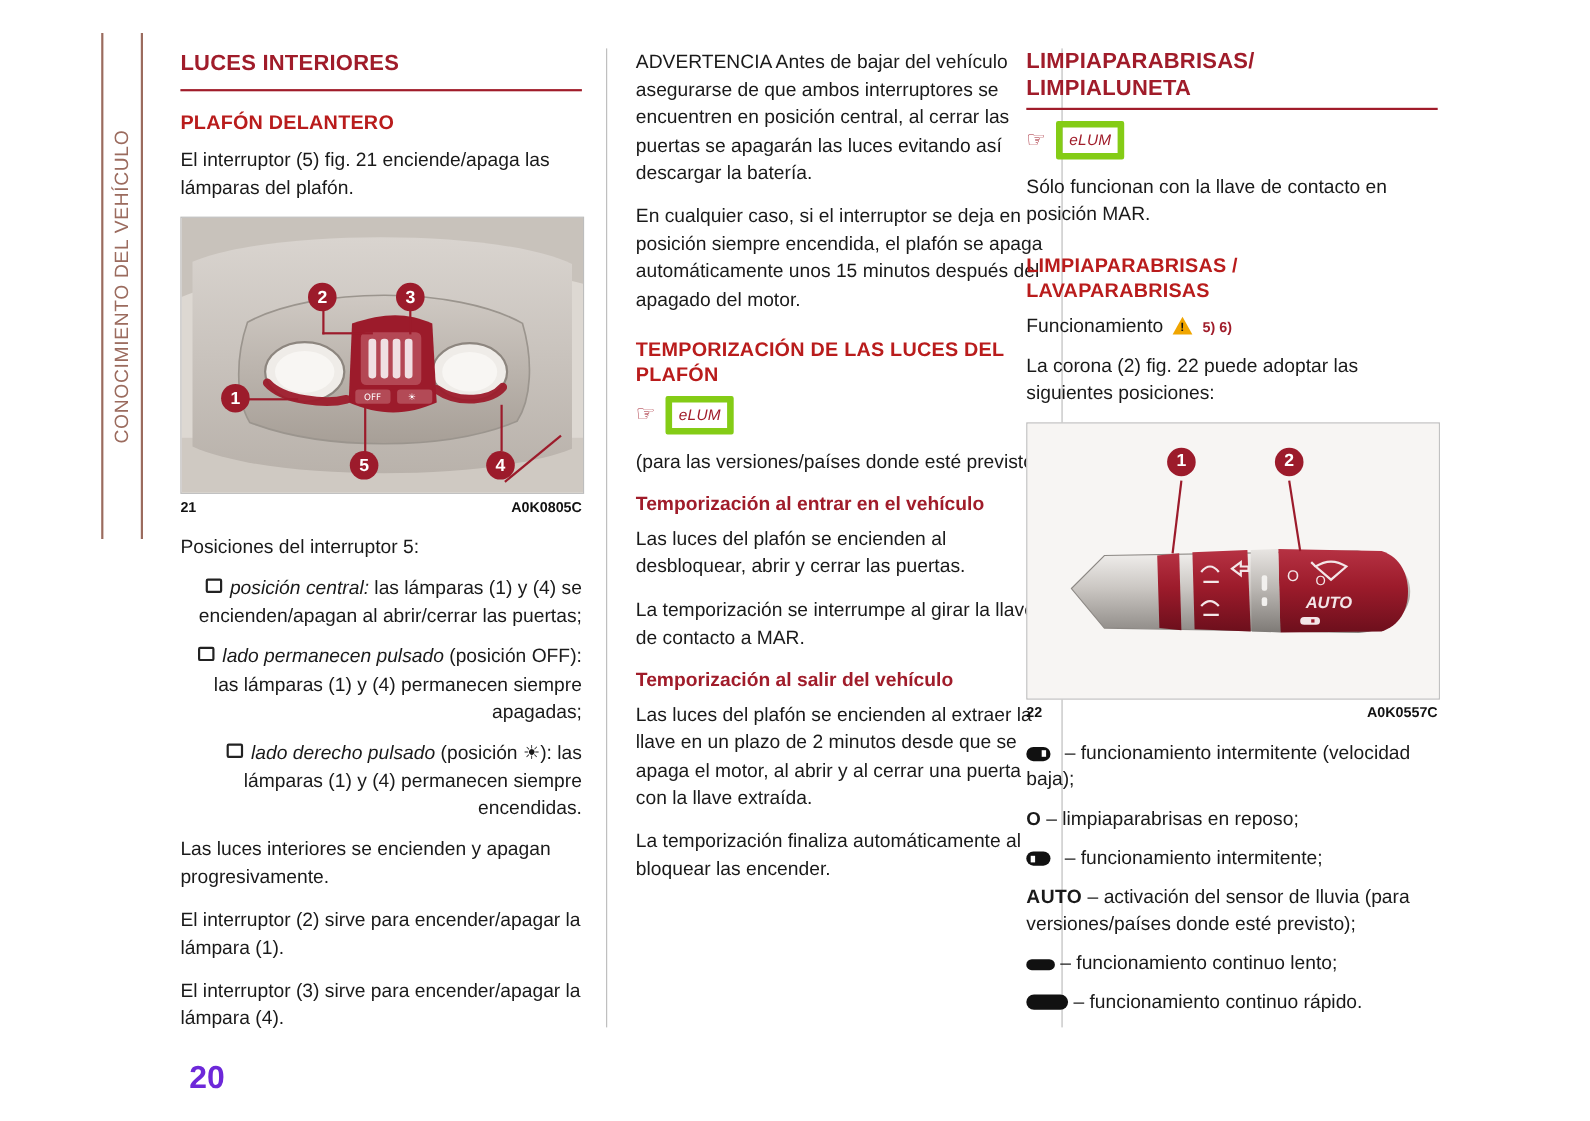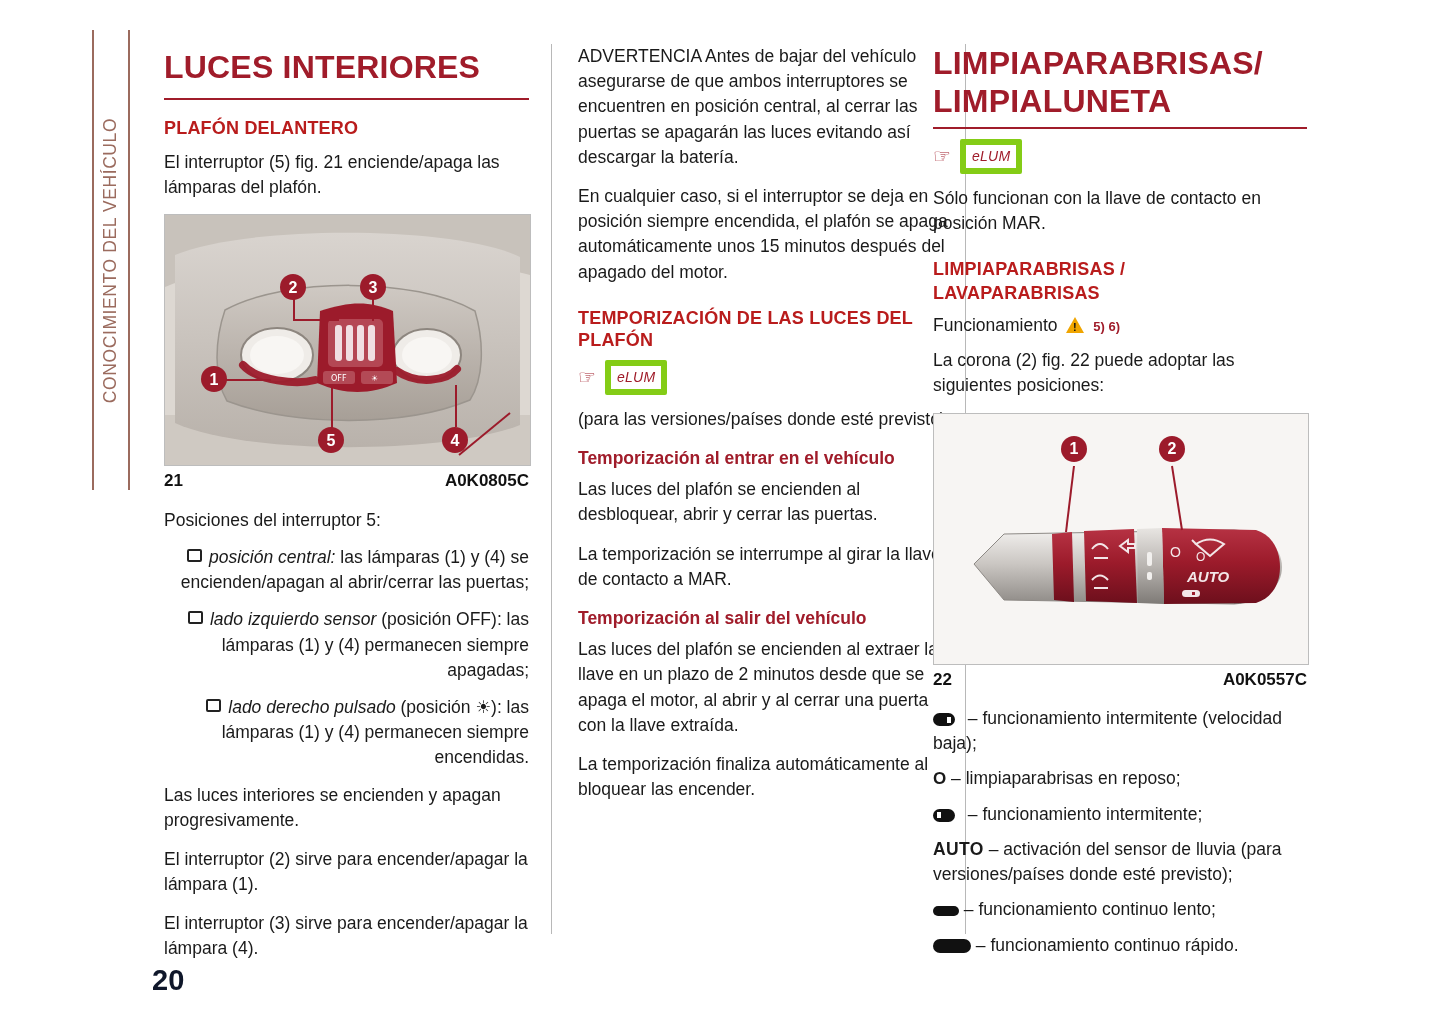--- a/index.html
+++ b/index.html
@@ -57,21 +57,21 @@
     position: absolute;
     top: 44px;
     width: 1px;
     height: 890px;
     background: #b8b8b8;
   }
   #div1 { left: 551px; }
   #div2 { left: 965px; }
 
   h1.title {
-    font-size: 32px;
+    font-size: 20px;
     color: #a01c2a;
     margin: 0 0 8px 0;
     font-weight: bold;
     letter-spacing: .2px;
     font-family: "Liberation Sans", sans-serif;
   }
   .title-rule {
     border-bottom: 2px solid #a01c2a;
     margin: 0 0 16px 0;
   }
@@ -110,21 +110,21 @@
   
   .figbox {
     border: 1px solid #bdbdbd;
     background: #f4f2f0;
     position: relative;
     overflow: hidden;
   }
   .figcap {
     display: flex;
     justify-content: space-between;
-    font-size: 17px;
+    font-size: 13px;
     font-weight: bold;
     margin-top: 3px;
     margin-bottom: 14px;
     color: #111;
   }
 
   
   .elum-row {
     display: flex;
     align-items: center;
@@ -218,25 +218,25 @@
     display:inline-block;
     width: 38px; height: 14px;
     background: #111;
     border-radius: 7px;
     vertical-align: -2px;
   }
 
   
   .pageno {
     position: absolute;
-    left: 152px;
+    left: 172px;
     bottom: 22px;
     font-size: 29px;
     font-weight: bold;
-    color: #0f172a;
+    color: #6d28d9;
   }
 
   
   #fig21 { width: 365px; height: 250px; margin-bottom: 0; background: #e9e6e2; }
   #fig22 { width: 374px; height: 250px; margin-bottom: 0; background: #f6f4f2; }
 
   .callout {
     position: absolute;
     width: 26px; height: 26px;
     border-radius: 50%;
@@ -342,21 +342,21 @@
       <span>21</span>
       <span>A0K0805C</span>
     </div>
 
     <p class="tight">Posiciones del interruptor 5:</p>
 
     <div class="bullet-line">
       <span class="bullet-sq"></span><em>posición central:</em><span> las lámparas (1) y (4) se encienden/apagan al abrir/cerrar las puertas;</span>
     </div>
     <div class="bullet-line">
-      <span class="bullet-sq"></span><em>lado izquierdo sensor</em><span> (posición OFF): las lámparas (1) y (4) permanecen siempre apagadas;</span>
+      <span class="bullet-sq"></span><em>lado permanecen pulsado</em><span> (posición OFF): las lámparas (1) y (4) permanecen siempre apagadas;</span>
     </div>
     <div class="bullet-line">
       <span class="bullet-sq"></span><em>lado derecho pulsado</em><span> (posición ☀): las lámparas (1) y (4) permanecen siempre encendidas.</span>
     </div>
 
     <p>Las luces interiores se encienden y apagan progresivamente.</p>
     <p>El interruptor (2) sirve para encender/apagar la lámpara (1).</p>
     <p>El interruptor (3) sirve para encender/apagar la lámpara (4).</p>
   </div>
 

